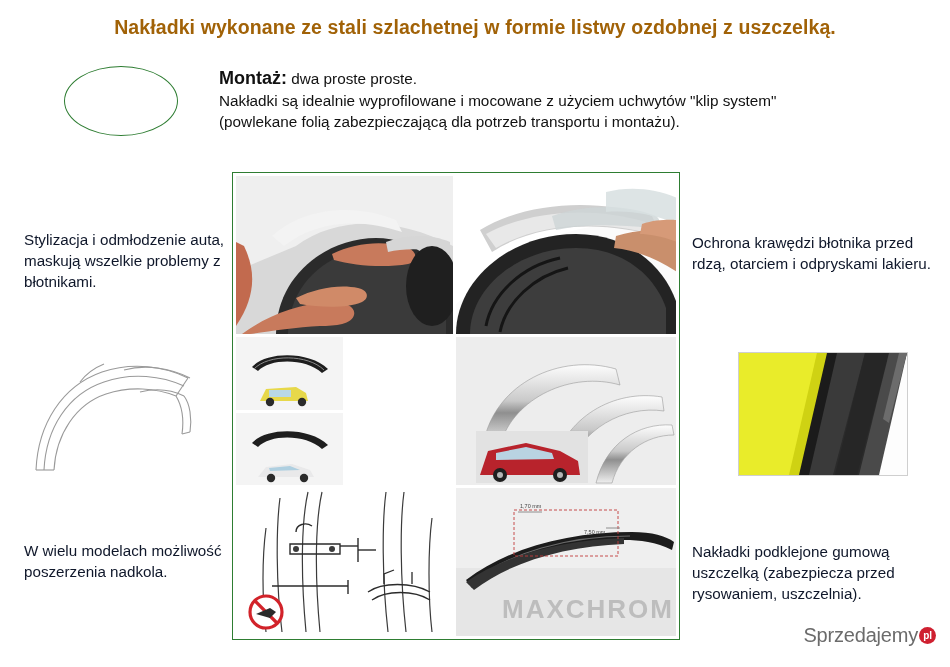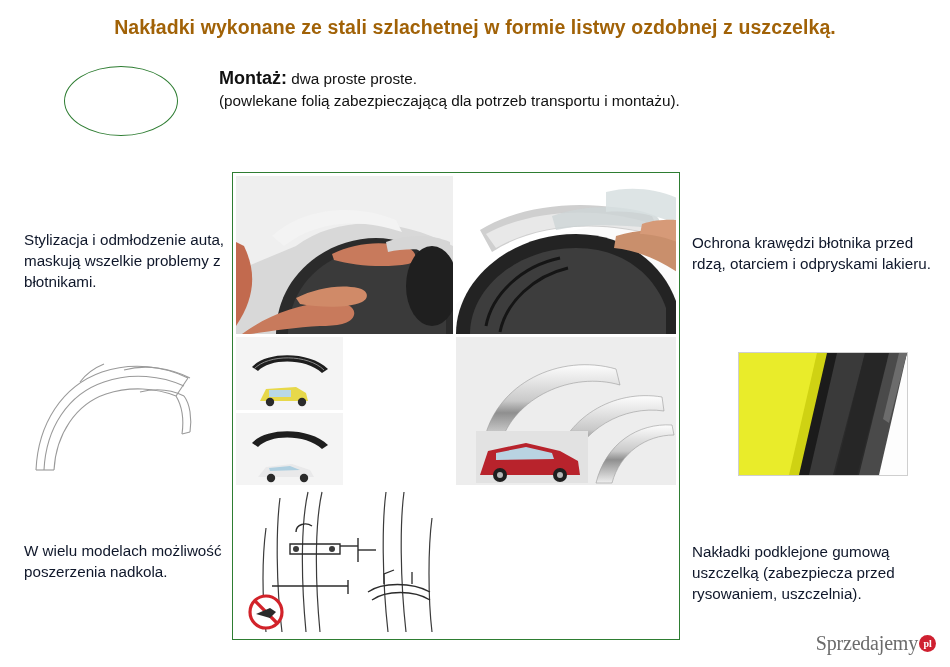--- a/index.html
+++ b/index.html
@@ -146,25 +146,25 @@
     border: 1px solid #cfcfcf;
     box-sizing: border-box;
     overflow: hidden;
     background: #ffffff;
   }
 
   
   .watermark {
     position: absolute;
     right: 14px;
-    bottom: 12px;
+    bottom: 20px;
     font-size: 20px;
     color: #6b6b6b;
     letter-spacing: -0.2px;
-    font-family: Liberation Serif, serif;
+    font-family: Liberation Sans, sans-serif;
     margin-left: 6px;
   }
   .watermark .dot {
     display: inline-block;
     width: 17px; height: 17px;
     border-radius: 50%;
     background: #cf2030;
     color: #fff;
     font-size: 10px;
     line-height: 17px;
@@ -201,20 +201,21 @@
       <path d="M46 31 L53 33"></path>
       <path d="M72 42 L66 47"></path>
     </g>
   </svg>
 </div>
 
 <div class="montaz-text">
   <div>
     <span class="lead">Montaż:</span><span> dwa proste proste.</span>
   </div>
+  <div>Nakładki są idealnie wyprofilowane i mocowane z użyciem uchwytów "klip system"</div>
   <div>(powlekane folią zabezpieczającą dla potrzeb transportu i montażu).</div>
 </div>
 
 <div class="grid">
 
   <div class="grid-row r1">
 
     <div class="cell c-hands">
       <svg width="217" height="158" viewBox="0 0 217 158">
         <rect x="0" y="0" width="217" height="158" fill="#d8d8d8"></rect>
@@ -366,20 +367,41 @@
           <path d="M176 96 L176 84"></path>
         </g>
         <g>
           <circle cx="30" cy="124" r="16" fill="#ffffff" stroke="#d2232a" stroke-width="3.2"></circle>
           <path d="M19 113 L41 135" stroke="#d2232a" stroke-width="3.2"></path>
           <path d="M20 126 L34 120 L40 124 L34 130 Z" fill="#2a2a2a"></path>
         </g>
       </svg>
     </div>
 
+    <div class="cell c-profile">
+      <svg width="221" height="148" viewBox="0 0 221 148">
+        <rect width="221" height="148" fill="#e6e6e6"></rect>
+        <rect x="0" y="0" width="221" height="80" fill="#efefef"></rect>
+        <path d="M10 92 C52 60 112 44 176 44 C196 44 210 48 218 54 L216 62 C200 54 184 52 168 52 C112 54 54 72 16 100 Z" fill="#1c1c1c"></path>
+        <path d="M12 96 C54 64 112 48 174 48" fill="none" stroke="#6a6a6a" stroke-width="1.2"></path>
+        <path d="M10 94 C50 66 108 52 168 50 L168 56 C110 58 54 74 18 102 Z" fill="#333"></path>
+        <g stroke="#c23b3b" stroke-width="0.9" fill="none" stroke-dasharray="3 2">
+          <rect x="58" y="22" width="104" height="46"></rect>
+        </g>
+        <g fill="#444" font-family="Liberation Sans, sans-serif" font-size="5.5">
+          <text x="64" y="20">1,70 mm</text>
+          <text x="128" y="46">7,50 mm</text>
+        </g>
+        <g stroke="#777" stroke-width="0.8">
+          <path d="M62 24 L86 24"></path>
+          <path d="M150 40 L164 40"></path>
+        </g>
+        <text x="46" y="130" fill="#bdbdbd" font-family="Liberation Sans, sans-serif" font-size="26" font-weight="bold" letter-spacing="2">MAXCHROM</text>
+      </svg>
+    </div>
   </div>
 </div>
 
 <div class="cap cap-tl">Stylizacja i odmłodzenie auta, maskują wszelkie problemy z błotnikami.</div>
 <div class="cap cap-bl">W wielu modelach możliwość poszerzenia nadkola.</div>
 <div class="cap cap-tr">Ochrona krawędzi błotnika przed rdzą, otarciem i odpryskami lakieru.</div>
 <div class="cap cap-br">Nakładki podklejone gumową uszczelką (zabezpiecza przed rysowaniem, uszczelnia).</div>
 
 <div class="draw-left">
   <svg width="175" height="125" viewBox="0 0 175 125">

